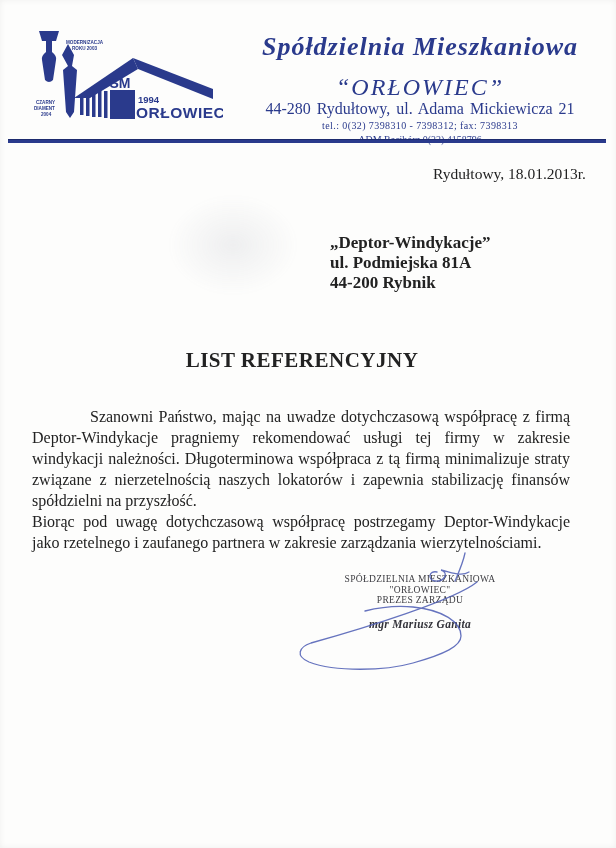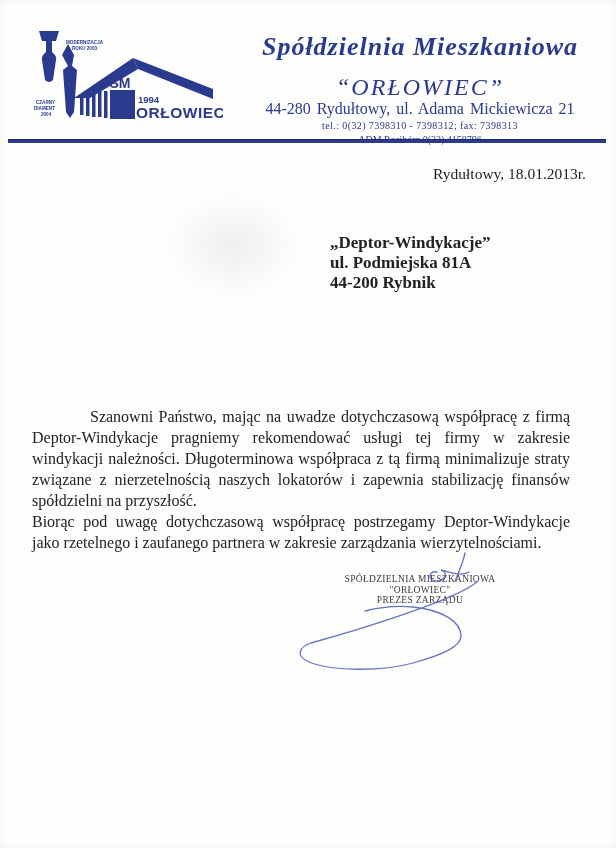--- a/index.html
+++ b/index.html
@@ -98,31 +98,33 @@
   <div class="date-line">Rydułtowy, 18.01.2013r.</div>
 
   <div class="smudge"></div>
 
   <div class="recipient">
     <div>„Deptor-Windykacje”</div>
     <div>ul. Podmiejska 81A</div>
     <div>44-200 Rybnik</div>
   </div>
 
+  <div class="doc-title">LIST REFERENCYJNY</div>
 
   <div class="body-text">
     <p class="indented">Szanowni Państwo, mając na uwadze dotychczasową współpracę z firmą Deptor-Windykacje pragniemy rekomendować usługi tej firmy w zakresie windykacji należności. Długoterminowa współpraca z tą firmą minimalizuje straty związane z nierzetelnością naszych lokatorów i zapewnia stabilizację finansów spółdzielni na przyszłość.</p>
     <p>Biorąc pod uwagę dotychczasową współpracę postrzegamy Deptor-Windykacje jako rzetelnego i zaufanego partnera w zakresie zarządzania wierzytelnościami.</p>
   </div>
 
   <div class="stamp">
     <div>SPÓŁDZIELNIA MIESZKANIOWA</div>
     <div>"ORŁOWIEC"</div>
     <div>PREZES ZARZĄDU</div>
   </div>
+  <div class="signer">mgr Mariusz Ganita</div>
 
   <svg class="sig-svg" width="215" height="140" viewBox="0 0 215 140">
     <g fill="none" stroke="#4c5cb4" stroke-width="1.3" stroke-linecap="round" opacity="0.85">
 
       <path d="M170,3 C168,13 163,24 160,31"></path>
       <path d="M142,22 C134,20 132,30 140,31 C150,32 154,22 146,20 C156,22 166,27 174,22"></path>
 
       <path d="M182,32 C160,50 70,78 16,93 C4,97 0,106 14,112 C40,122 90,121 118,113 C150,104 166,96 166,86 C166,72 148,60 118,57 C98,55 82,58 70,61"></path>
     </g>
   </svg>

